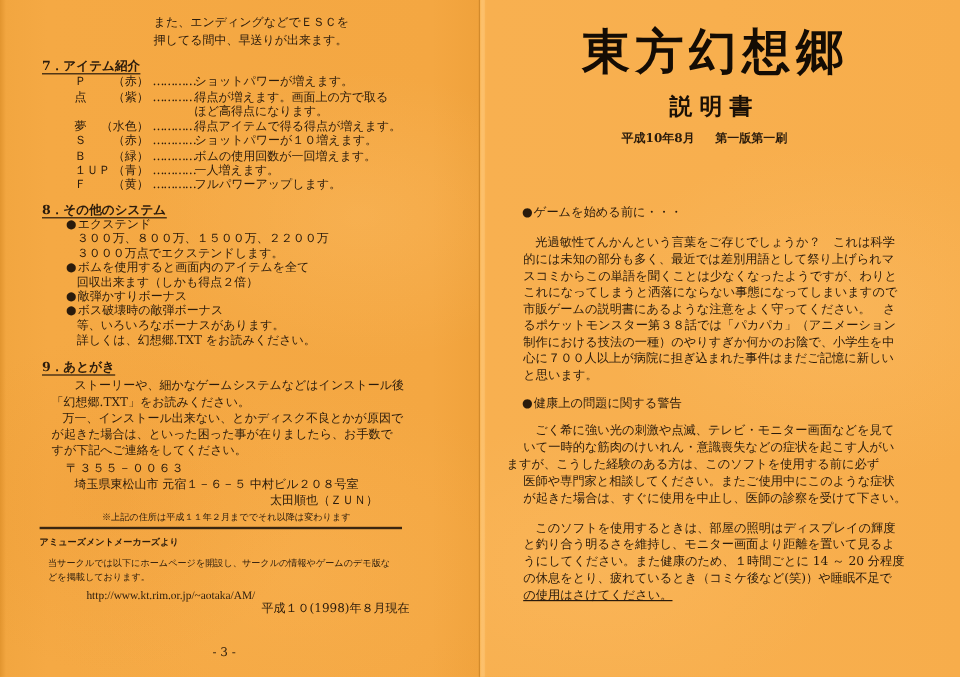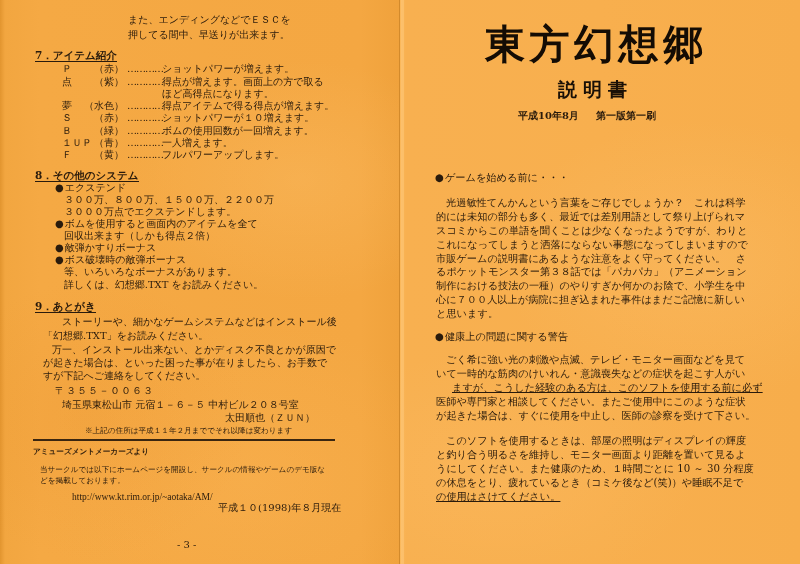--- a/index.html
+++ b/index.html
@@ -155,25 +155,25 @@
   <div class="t r" style="left:36px;top:266px;">るポケットモンスター第３８話では「パカパカ」（アニメーション</div>
   <div class="t r" style="left:36px;top:280px;">制作における技法の一種）のやりすぎか何かのお陰で、小学生を中</div>
   <div class="t r" style="left:36px;top:294px;">心に７００人以上が病院に担ぎ込まれた事件はまだご記憶に新しい</div>
   <div class="t r" style="left:36px;top:308px;">と思います。</div>
 
   <div class="t r" style="left:35px;top:331px;">
     <span class="bullet">●</span><span>健康上の問題に関する警告</span>
   </div>
   <div class="t r" style="left:46px;top:354px;">ごく希に強い光の刺激や点滅、テレビ・モニター画面などを見て</div>
   <div class="t r" style="left:36px;top:368px;">いて一時的な筋肉のけいれん・意識喪失などの症状を起こす人がい</div>
-  <div class="t r" style="left:52px;top:382px;text-decoration:underline;">ますが、こうした経験のある方は、このソフトを使用する前に必ず</div>
+  <div class="t r" style="left:22px;top:382px;">ますが、こうした経験のある方は、このソフトを使用する前に必ず</div>
   <div class="t r" style="left:36px;top:396px;">医師や専門家と相談してください。またご使用中にこのような症状</div>
   <div class="t r" style="left:36px;top:410px;text-align:center;">が起きた場合は、すぐに使用を中止し、医師の診察を受けて下さい。</div>
 
   <div class="t r" style="left:46px;top:435px;">このソフトを使用するときは、部屋の照明はディスプレイの輝度</div>
   <div class="t r" style="left:36px;top:449px;">と釣り合う明るさを維持し、モニター画面より距離を置いて見るよ</div>
-  <div class="t r" style="left:36px;top:463px;">うにしてください。また健康のため、１時間ごとに 10 ～ 30 分程度</div>
+  <div class="t r" style="left:36px;top:463px;">うにしてください。また健康のため、１時間ごとに 14 ～ 20 分程度</div>
   <div class="t r" style="left:36px;top:477px;">の休息をとり、疲れているとき（コミケ後など(笑)）や睡眠不足で</div>
   <div class="t r" style="left:36px;top:491px;text-decoration:underline;">の使用はさけてください。</div>
 </div>
 
 <div class="fold"></div>
 <div class="fold-light"></div>
 
 </body></html>

